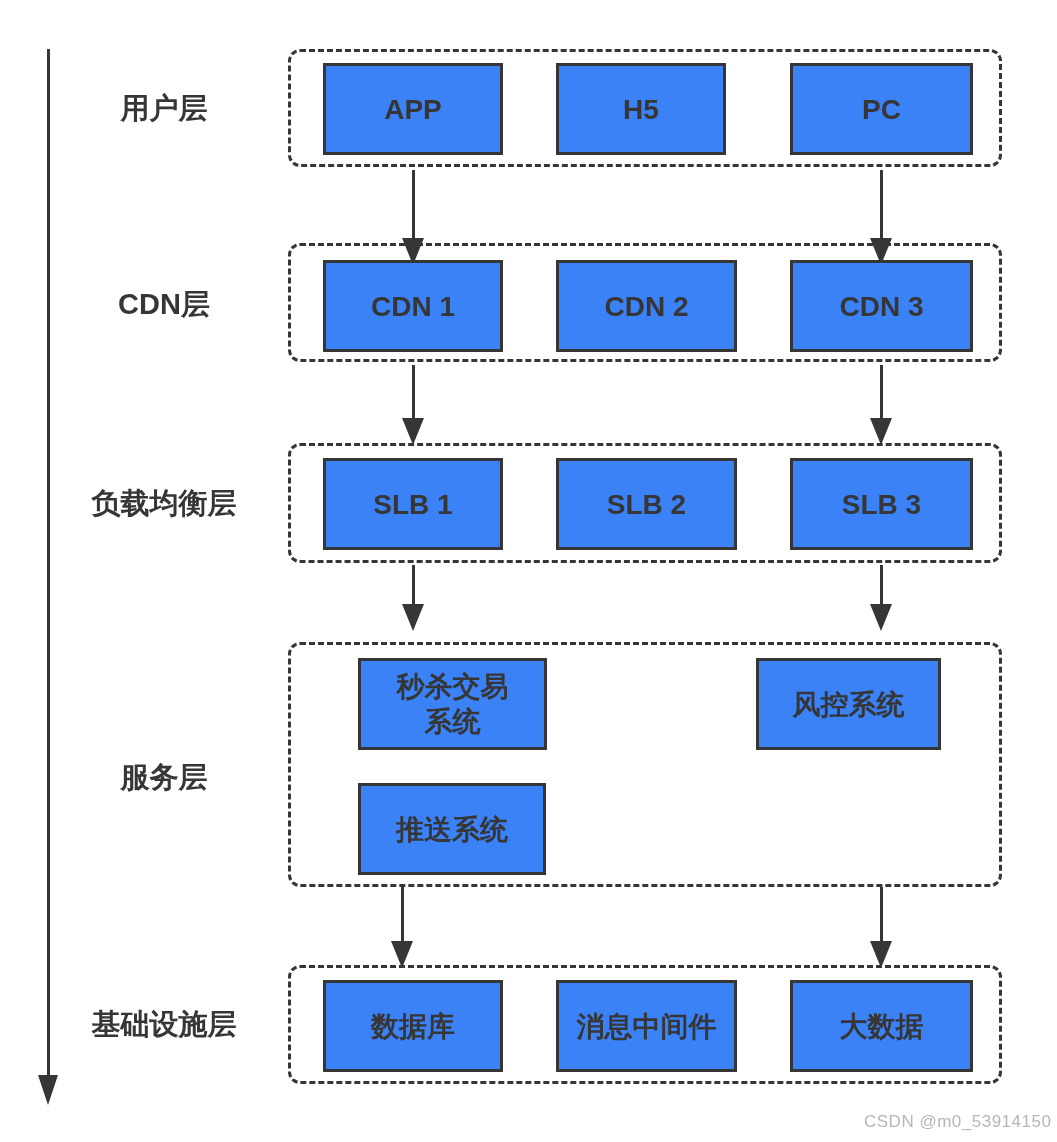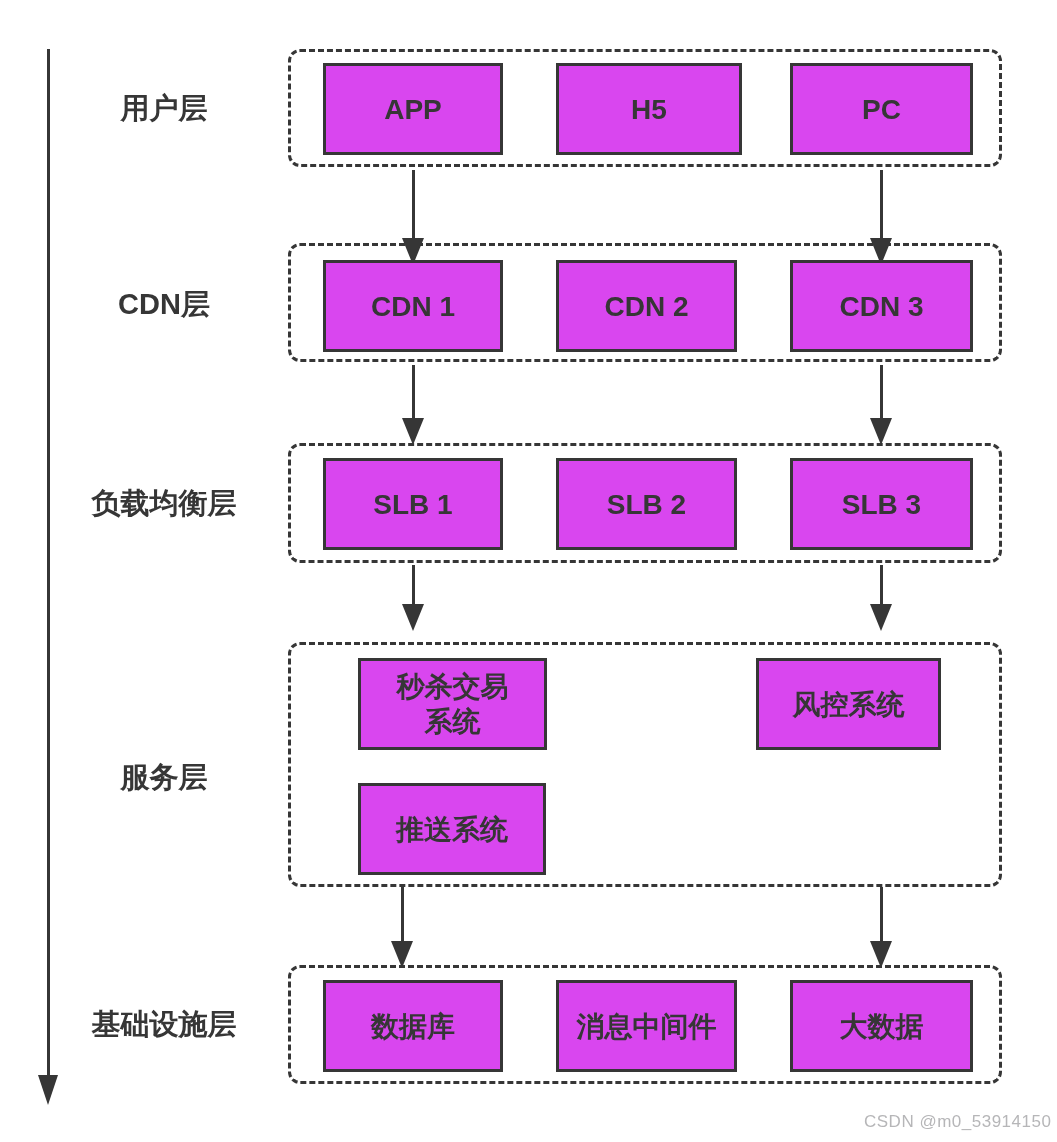--- a/index.html
+++ b/index.html
@@ -54,21 +54,21 @@
     position: absolute;
     border: 3px dashed var(--stroke, #363636);
     border-radius: 12px;
     box-sizing: border-box;
   }
 
   
   .node-box {
     position: absolute;
     border: 3px solid var(--stroke, #363636);
-    background: #d946ef;
+    background: #3b82f6;
     box-sizing: border-box;
     display: flex;
     align-items: center;
     justify-content: center;
     text-align: center;
     font-size: 28px;
     font-weight: bold;
     color: var(--text, #363636);
     white-space: pre-line;
     line-height: 1.25;
@@ -112,21 +112,21 @@
 <div class="canvas">
 
   <div class="axis" style="left:38px; top:49px; height:1056px;">
     <i class="line"></i>
     <i class="tip"></i>
   </div>
 
   <div class="layer-label" style="left:164px; top:109px;text-align:center;">用户层</div>
   <div class="layer-container" style="left:288px; top:49px; width:714px; height:118px;"></div>
   <div class="node-box" style="left:323px; top:63px; width:180px; height:92px;">APP</div>
-  <div class="node-box" style="left:556px; top:63px; width:186px; height:92px;">H5</div>
+  <div class="node-box" style="left:556px; top:63px; width:170px; height:92px;">H5</div>
   <div class="node-box" style="left:790px; top:63px; width:183px; height:92px;">PC</div>
 
   <div class="arrow" style="left:402px; top:170px; height:95px;">
       <i class="line"></i>
       <i class="tip"></i>
     </div>
   <div class="arrow" style="left:870px; top:170px; height:95px;">
       <i class="line"></i>
       <i class="tip"></i>
     </div>

